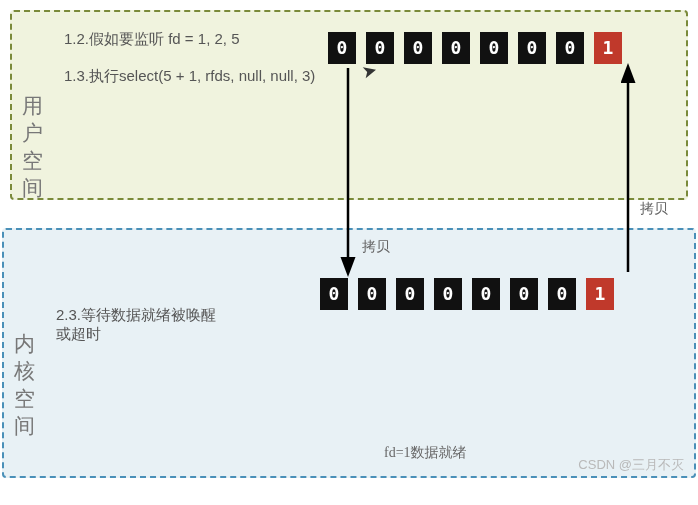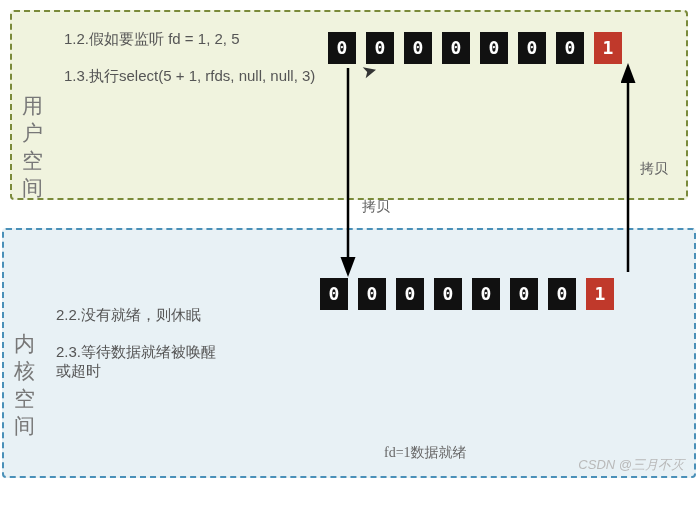--- a/index.html
+++ b/index.html
@@ -62,32 +62,32 @@
     font-family: monospace;
     font-size: 18px;
     color: #fff;
   }
   .bit.zero { background: #111; }
   .bit.one  { background: #c0392b; }
   .vlabel {
     position: absolute;
     color: #666;
     font-size: 14px;
+    margin-top: 40px;
   }
   .lbl-copy-down { top: 198px; left: 362px; }
   .lbl-copy-up   { top: 160px; left: 640px; }
   .lbl-ready     { bottom: 14px; left: 380px; font-family: Liberation Serif, serif; }
   .watermark {
     position: absolute;
     right: 14px;
     bottom: 14px;
     color: #b9b9b9;
     font-size: 13px;
     z-index: 40;
-    font-style: italic;
   }
   .cursor {
     position: absolute;
     top: 48px; left: 350px;
     font-size: 18px; color: #333;
     transform: rotate(-15deg);
     z-index: 40;
   }
   svg.arrows {
     position: absolute;
@@ -127,21 +127,20 @@
       <div class="bit zero">0</div>
       <div class="bit zero">0</div>
       <div class="bit zero">0</div>
       <div class="bit zero">0</div>
       <div class="bit zero">0</div>
       <div class="bit zero">0</div>
       <div class="bit zero">0</div>
       <div class="bit one">1</div>
     </div>
 
-  <div class="ln">2.2.没有就绪，则休眠</div>
   <div class="ln" style="white-space:pre-line;">2.3.等待数据就绪被唤醒
 或超时</div>
 
   <div class="vlabel lbl-ready">fd=1数据就绪</div>
 </div>
 
 <div class="vlabel lbl-copy-down">拷贝</div>
 <div class="vlabel lbl-copy-up">拷贝</div>
 
 <svg class="arrows">

